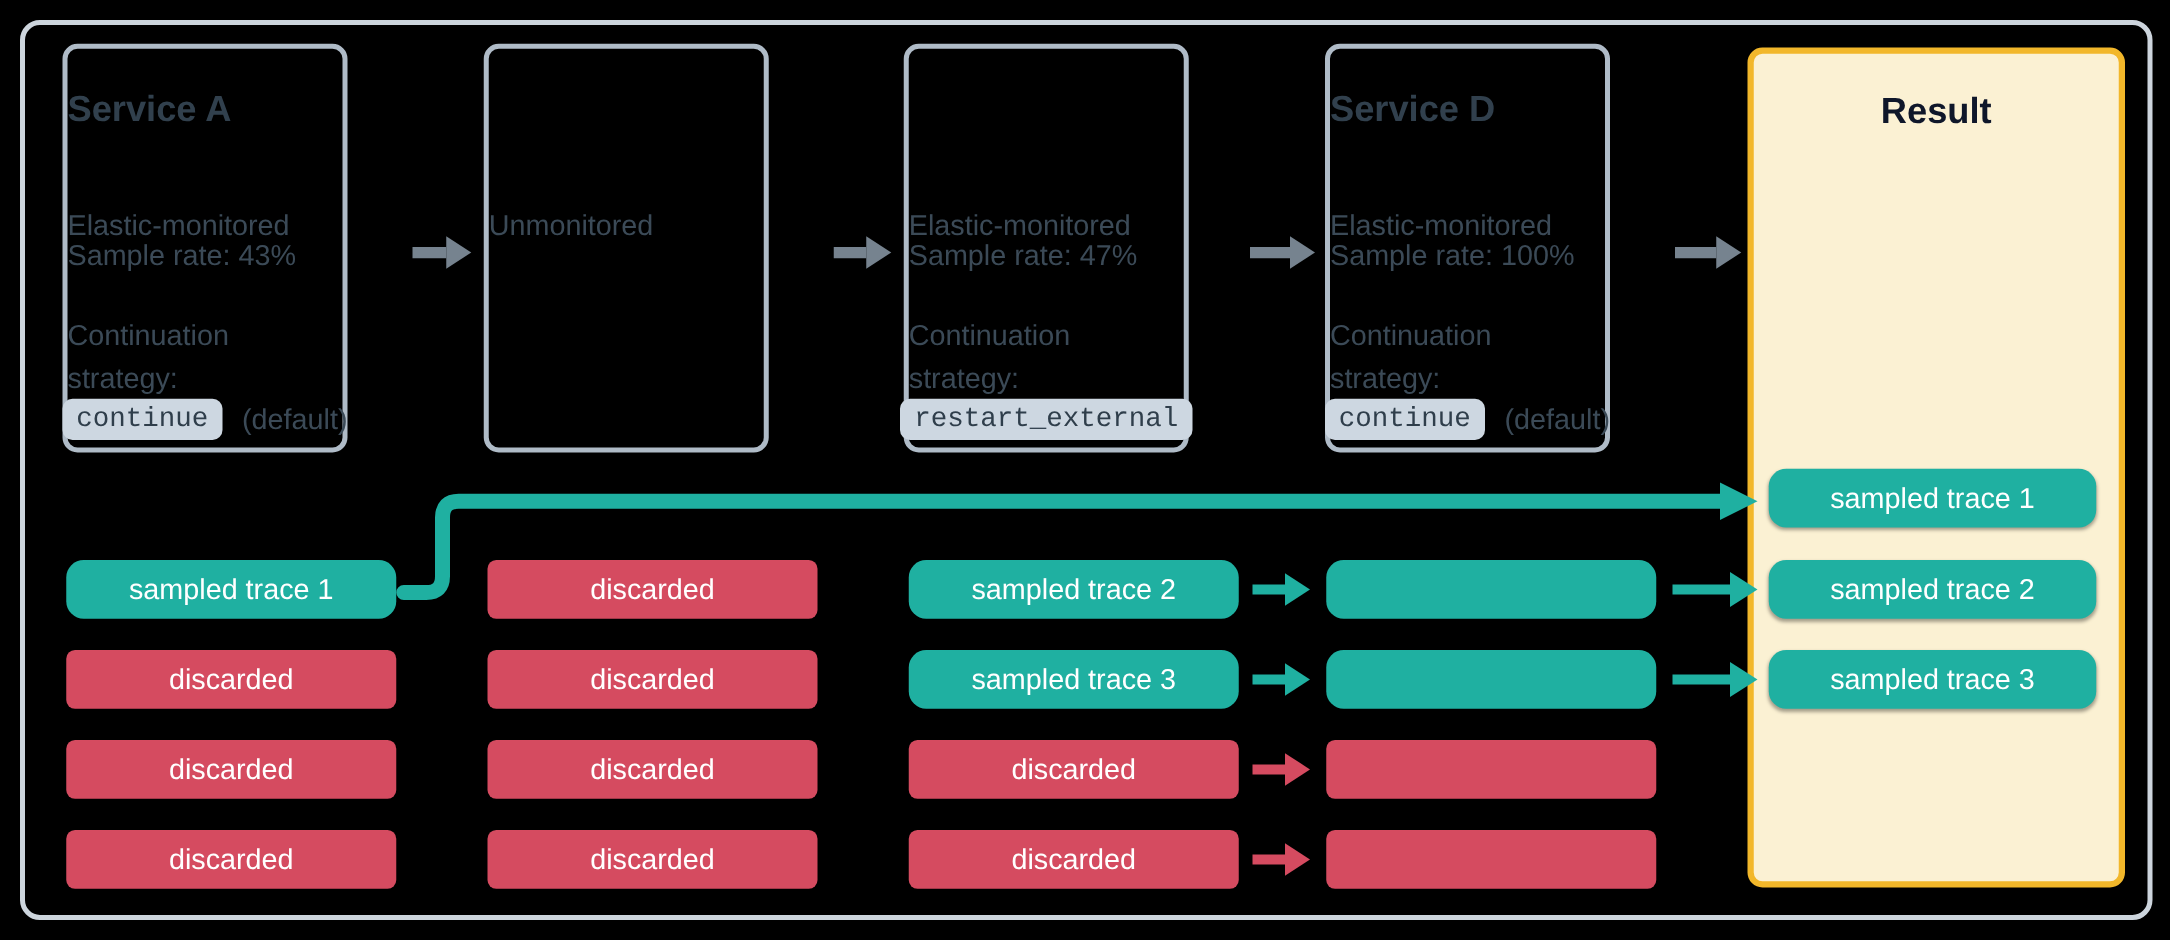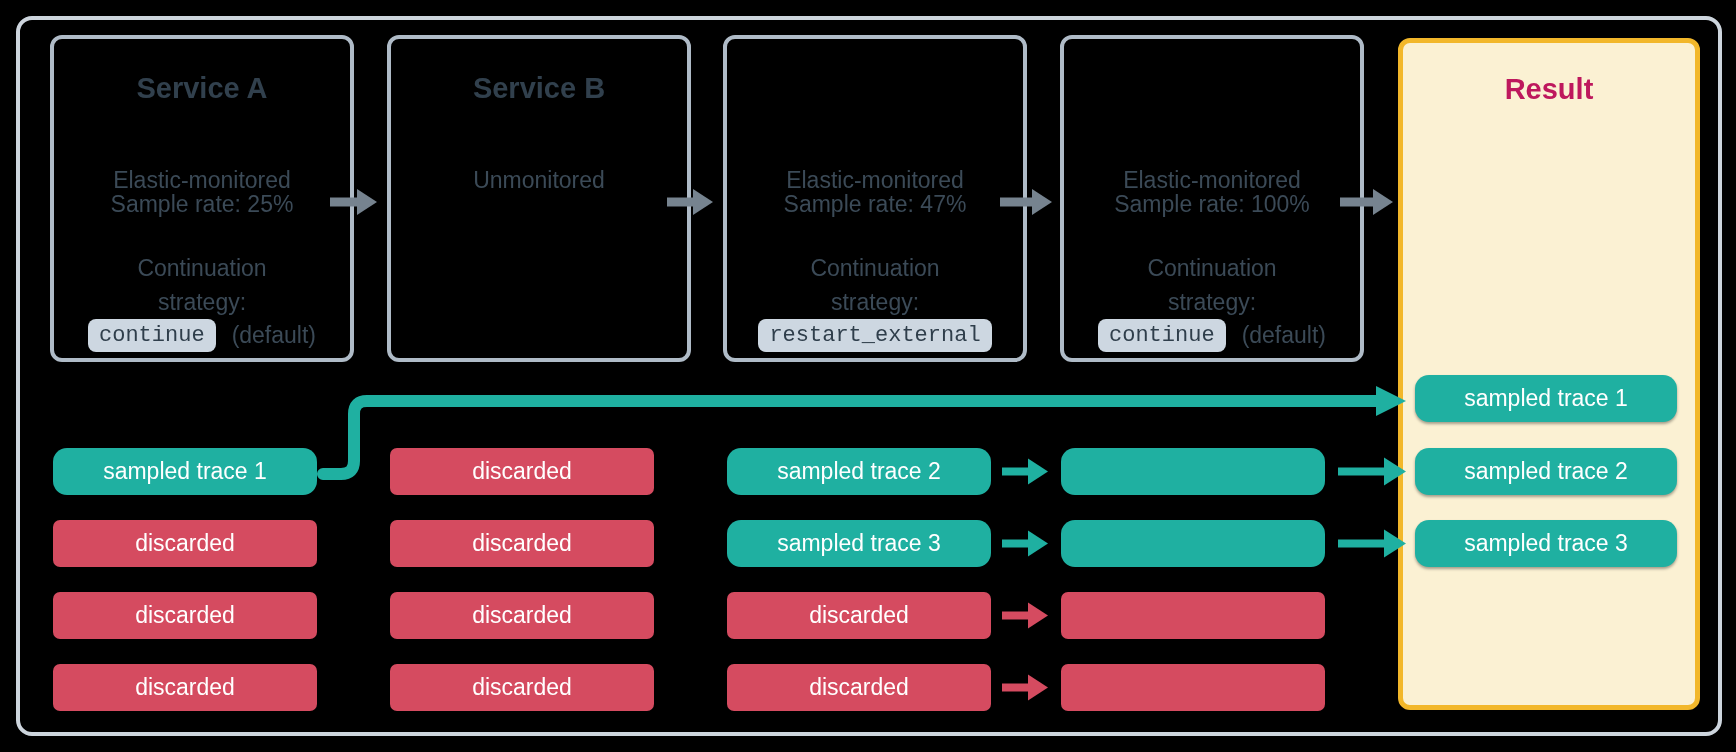--- a/index.html
+++ b/index.html
@@ -14,44 +14,44 @@
   body{
     width:1736px;height:752px;position:relative;overflow:hidden;
     background:var(--background);
     font-family:"Liberation Sans","DejaVu Sans",sans-serif;
   }
   .frame{
     position:absolute;left:16px;top:16px;width:1706px;height:720px;
     box-sizing:border-box;border:4px solid var(--frame-border);border-radius:16px;
   }
   .card{
-    position:absolute;top:35px;width:304px;height:327px;box-sizing:border-box;
+    position:absolute;top:35px;width:228px;height:327px;box-sizing:border-box;
     border:4px solid var(--card-border);border-radius:12px;
-    text-align:center;color:var(--ink);
+    text-align:left;color:var(--ink);
   }
   .card .line{position:absolute;left:0;right:0;}
   .svc-title{top:33px;font-size:29px;font-weight:bold;color:var(--ink-strong);}
   .svc-subtitle{top:88px;font-size:23px;margin-top:40px;}
   .svc-sample{top:152px;font-size:23px;}
   .svc-cont1{top:216px;font-size:23px;}
   .svc-cont2{top:250px;font-size:23px;}
   .chip-row{top:280px;display:flex;justify-content:center;align-items:center;gap:16px;}
   .chip{
     font-family:"Liberation Mono","DejaVu Sans Mono",monospace;
     background:var(--chip-bg);color:var(--chip-ink);
     font-size:22px;padding:4px 11px;border-radius:8px;white-space:nowrap;
   }
   .chip-suffix{font-size:23px;color:var(--ink);}
   .card-a{left:50px;}  .card-b{left:387px;}  .card-c{left:723px;}  .card-d{left:1060px;}
   .result-card{
     position:absolute;left:1398px;top:38px;width:302px;height:672px;box-sizing:border-box;
     background:var(--result-fill);border:5px solid var(--result-border);border-radius:12px;
     text-align:center;
   }
-  .result-title{position:absolute;left:0;right:0;top:30px;font-size:29px;font-weight:bold;color:#be185d;}
+  .result-title{position:absolute;left:0;right:0;top:30px;font-size:29px;font-weight:bold;color:#0f172a;}
   .trace{
     position:absolute;height:47px;width:264px;border-radius:7px;
     color:var(--white);font-size:23px;
     display:flex;align-items:center;justify-content:center;white-space:nowrap;
     box-shadow:0 2px 3px rgba(0,0,0,0.35);
   }
   .trace.sampled{background:var(--teal);border-radius:14px;}
   .trace.discarded{background:var(--red);}
   .col-a{left:53px;} .col-b{left:390px;} .col-c{left:727px;} .col-d{left:1061px;}
   .row-1{top:448px;} .row-2{top:520px;} .row-3{top:592px;} .row-4{top:664px;}
@@ -60,45 +60,45 @@
   .arrows{position:absolute;left:0;top:0;width:1736px;height:752px;pointer-events:none;}
 </style>
 </head>
 <body>
 
 <div class="frame"></div>
 
 <div class="card card-a">
   <div class="line svc-title">Service A</div>
   <div class="line svc-subtitle">Elastic-monitored</div>
-  <div class="line svc-sample">Sample rate: 25%</div>
+  <div class="line svc-sample">Sample rate: 43%</div>
   <div class="line svc-cont1">Continuation</div>
   <div class="line svc-cont2">strategy:</div>
   <div class="line chip-row">
     <span class="chip">continue</span>
     <span class="chip-suffix">(default)</span>
   </div>
 </div>
 
 <div class="card card-b">
-  <div class="line svc-title">Service B</div>
   <div class="line svc-subtitle">Unmonitored</div>
 </div>
 
 <div class="card card-c">
   <div class="line svc-subtitle">Elastic-monitored</div>
   <div class="line svc-sample">Sample rate: 47%</div>
   <div class="line svc-cont1">Continuation</div>
   <div class="line svc-cont2">strategy:</div>
   <div class="line chip-row">
     <span class="chip">restart_external</span>
   </div>
 </div>
 
 <div class="card card-d">
+  <div class="line svc-title">Service D</div>
   <div class="line svc-subtitle">Elastic-monitored</div>
   <div class="line svc-sample">Sample rate: 100%</div>
   <div class="line svc-cont1">Continuation</div>
   <div class="line svc-cont2">strategy:</div>
   <div class="line chip-row">
     <span class="chip">continue</span>
     <span class="chip-suffix">(default)</span>
   </div>
 </div>
 

